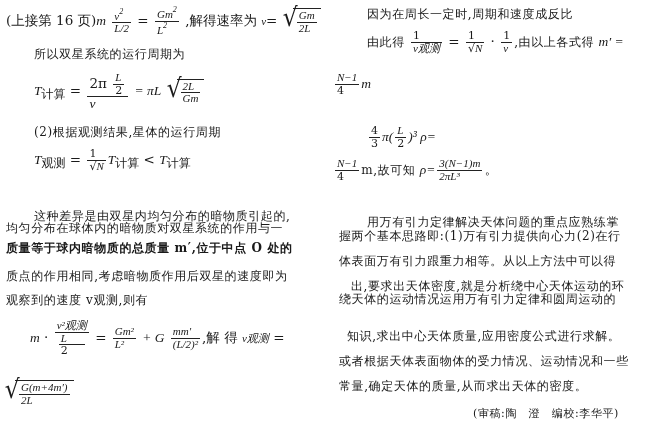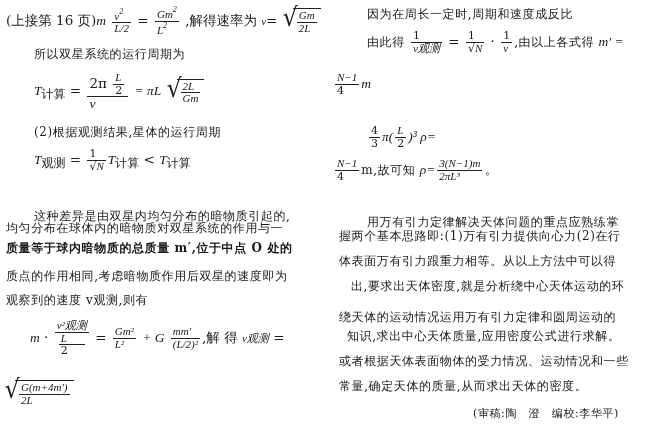--- a/index.html
+++ b/index.html
@@ -110,19 +110,19 @@
 
   <div class="abs" style="left:0px; top:158px;">
     <span class="frac sm"><span class="num it">N−1</span><span>4</span></span><span class="para">m,故可知</span>
     <span class="it">ρ=</span><span class="frac sm"><span class="num it">3(N−1)m</span><span class="it">2πL³</span></span><span>。</span>
   </div>
 
   <div class="abs para" style="left:34px; top:214px;text-align:center;">用万有引力定律解决天体问题的重点应熟练掌</div>
   <div class="abs para" style="left:6px; top:228px;">握两个基本思路即:(1)万有引力提供向心力(2)在行</div>
   <div class="abs para" style="left:6px; top:253px;">体表面万有引力跟重力相等。从以上方法中可以得</div>
   <div class="abs para" style="left:6px; top:278px;margin-left:12px;">出,要求出天体密度,就是分析绕中心天体运动的环</div>
-  <div class="abs para" style="left:6px; top:309px;">绕天体的运动情况运用万有引力定律和圆周运动的</div>
+  <div class="abs para" style="left:6px; top:291px;">绕天体的运动情况运用万有引力定律和圆周运动的</div>
   <div class="abs para" style="left:14px; top:328px;">知识,求出中心天体质量,应用密度公式进行求解。</div>
   <div class="abs para" style="left:6px; top:353px;">或者根据天体表面物体的受力情况、运动情况和一些</div>
   <div class="abs para" style="left:6px; top:378px;">常量,确定天体的质量,从而求出天体的密度。</div>
 
   <div class="abs para" style="left:140px; top:406px; font-size:11px;">(审稿:陶　澄　编校:李华平)</div>
 </div>
 
 </body></html>

